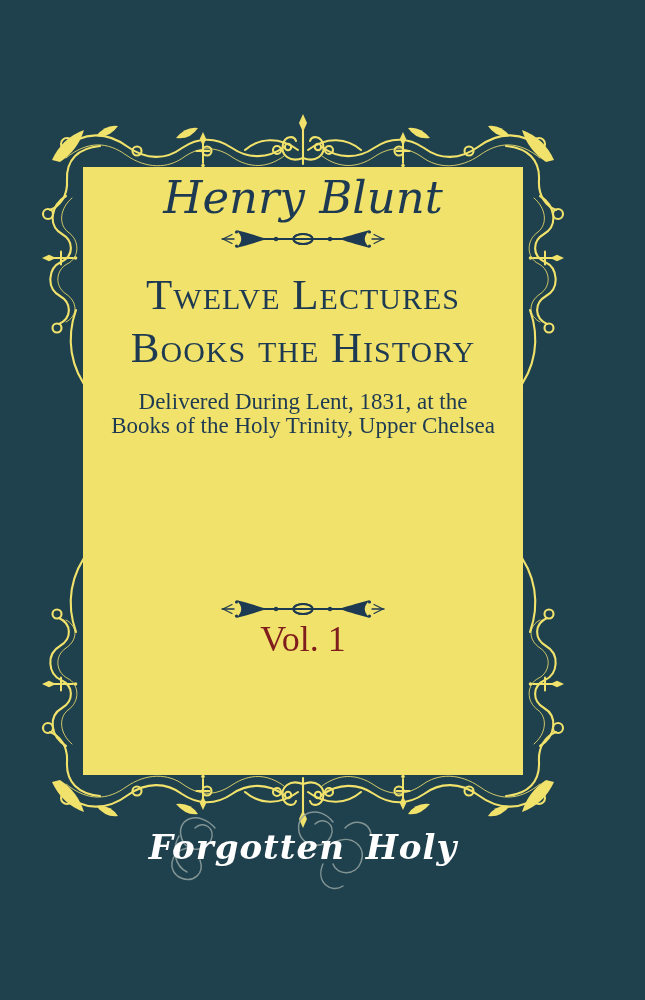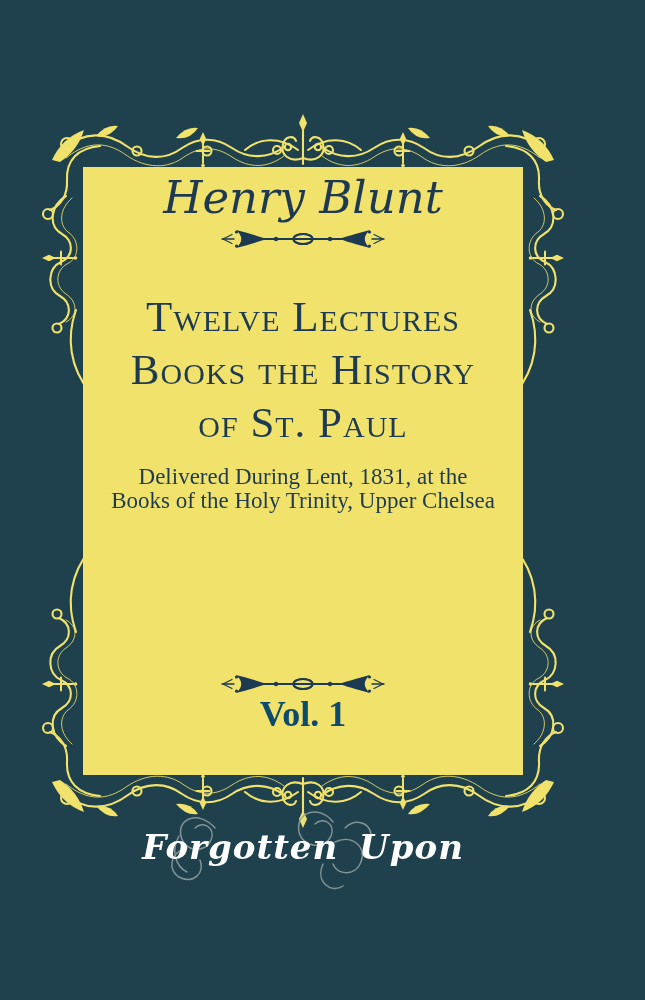--- a/index.html
+++ b/index.html
@@ -18,41 +18,41 @@
   }
   .author{
     margin-top:6px;
     font-family:"DejaVu Serif", serif;
     font-style:italic;
     font-size:45px;line-height:49px;
     color:#1d3a52;white-space:nowrap;
   }
   .divider{display:block;margin:6px auto 0 auto;}
   .title{
-    margin-top:40px;
+    margin-top:18px;
     font-family:"Liberation Serif", serif;
     font-variant:small-caps;
     font-size:43px;line-height:53px;
     letter-spacing:1px;
     color:#1d3a52;
   }
   .title span{display:block;white-space:nowrap;}
   .subtitle{
     margin-top:16px;
     font-weight:normal;
     font-size:23px;line-height:24px;
     color:#1d3a52;
   }
   .subtitle span{display:block;white-space:nowrap;}
   .divider2{display:block;margin:160px auto 0 auto;}
   .vol{
     margin-top:-2px;
-    font-weight:bold;
+    font-weight:normal;
     font-size:36px;line-height:43px;
-    color:#0c4a6e;white-space:nowrap;
+    color:#7f1d1d;white-space:nowrap;
   }
   .logo-block{
     position:absolute;left:83px;top:806px;width:440px;height:90px;
     text-align:center;
   }
   .logo-flourish{position:absolute;left:0;top:0;}
   .logo-text{
     position:relative;z-index:1;
     margin-top:18px;
     font-family:"DejaVu Serif", serif;
@@ -144,21 +144,20 @@
   <div class="panel">
     <div class="author">Henry Blunt</div>
 
     <svg class="divider" width="164" height="22" viewBox="0 0 164 22" aria-hidden="true">
       <use href="#divider-def"></use>
     </svg>
 
     <div class="title">
       <span>Twelve Lectures</span>
       <span>Books the History</span>
-      <span>of St. Paul</span>
     </div>
 
     <div class="subtitle">
       <span>Delivered During Lent, 1831, at the</span>
       <span>Books of the Holy Trinity, Upper Chelsea</span>
     </div>
 
     <svg class="divider2" width="164" height="22" viewBox="0 0 164 22" aria-hidden="true">
       <use href="#divider-def"></use>
     </svg>
@@ -171,16 +170,16 @@
       <g fill="none" stroke="#93a3a1" stroke-width="1.5" opacity="0.85" stroke-linecap="round">
         <path d="M132,22 C116,4 94,12 98,30 C101,46 122,48 128,34 C133,22 120,14 112,22"></path>
         <path d="M104,42 C86,46 84,66 98,72 C110,77 122,68 117,54"></path>
         <path d="M96,30 C88,44 92,60 104,66"></path>
         <path d="M250,16 C236,-2 212,6 216,26 C220,42 242,44 248,30 C253,18 240,10 232,18"></path>
         <path d="M252,36 C268,28 284,40 278,56 C273,70 254,70 250,58"></path>
         <path d="M240,58 C232,76 248,88 260,80"></path>
         <path d="M262,22 C272,12 286,16 288,28"></path>
       </g>
     </svg>
-    <div class="logo-text">Forgotten Upon</div>
+    <div class="logo-text">Forgotten Holy</div>
   </div>
 
 </div>
 
 </body></html>

